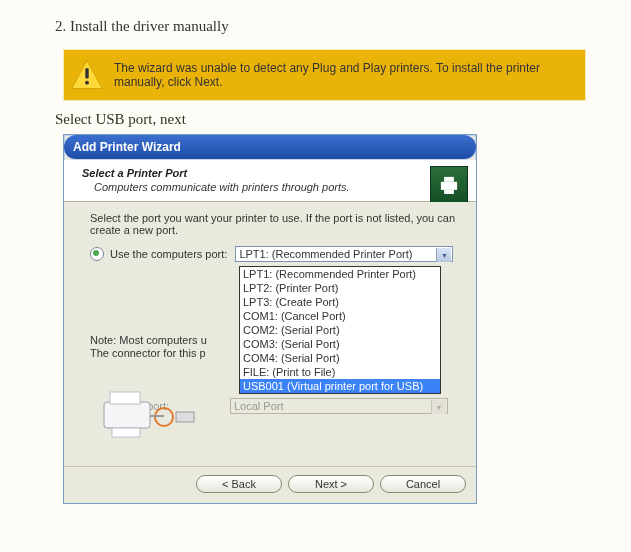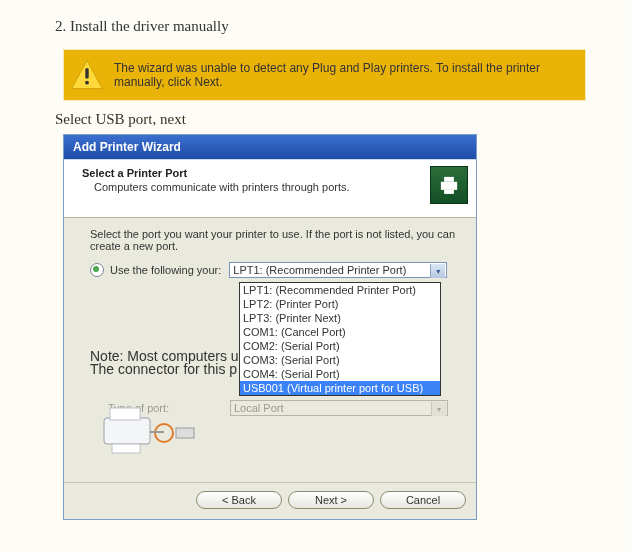--- a/index.html
+++ b/index.html
@@ -56,26 +56,28 @@
     color: #333;
     position: relative;
   }
   .titlebar {
     background: linear-gradient(#3b6fcf, #1e4da8);
     color: #fff;
     font-weight: bold;
     font-size: 12px;
     padding: 5px 9px;
     border-bottom: 1px solid #cfd8e6;
+    border-radius: 12px;
   }
   .header {
     background: #fff;
-    padding: 7px 12px 24px 18px;
+    padding: 7px 12px 8px 18px;
     position: relative;
     border-bottom: 1px solid #b7b29d;
+    font-style: italic;
   }
   .header .title {
     font-weight: bold;
     font-size: 11px;
     color: #222;
   }
   .header .sub {
     margin-top: 2px;
     margin-left: 12px;
     font-size: 11px;
@@ -159,21 +161,21 @@
     padding: 0 3px;
   }
   .dropdown .opt.hl {
     background: #3b82f6;
     color: #fff;
   }
   .note-block {
     position: absolute;
     left: 26px;
     top: 132px;
-    font-size: 14px;
+    font-size: 11px;
     color: #333;
     line-height: 13px;
   }
   .printer-illust {
     position: absolute;
     left: 36px;
     top: 180px;
     width: 100px;
     height: 60px;
   }
@@ -262,40 +264,41 @@
         </svg>
       </div>
     </div>
 
     <div class="wizard-body" style="position:relative; min-height:244px;">
 
       <div class="instr">Select the port you want your printer to use.  If the port is not listed, you can create a new port.</div>
 
       <div class="radio-row">
         <span class="radio selected"></span>
-        <span class="radio-label">Use the following your:</span>
+        <span class="radio-label">Use the computers port:</span>
         <span class="select-box">
           <span>LPT1: (Recommended Printer Port)</span>
           <span class="arrow">▾</span>
         </span>
       </div>
 
       <div class="note-block">
         <div>Note: Most computers u</div>
         <div>The connector for this p</div>
       </div>
 
       <div class="dropdown">
         <div class="opt">LPT1: (Recommended Printer Port)</div>
         <div class="opt">LPT2: (Printer Port)</div>
-        <div class="opt">LPT3: (Printer Next)</div>
+        <div class="opt">LPT3: (Create Port)</div>
         <div class="opt">COM1: (Cancel Port)</div>
         <div class="opt">COM2: (Serial Port)</div>
         <div class="opt">COM3: (Serial Port)</div>
         <div class="opt">COM4: (Serial Port)</div>
+        <div class="opt">FILE: (Print to File)</div>
         <div class="opt hl">USB001 (Virtual printer port for USB)</div>
       </div>
 
       <div class="printer-illust">
         <svg viewBox="0 0 100 60">
           <rect x="4" y="20" width="46" height="26" rx="3" fill="#f4f5f7" stroke="#9aa0ac"></rect>
           <rect x="10" y="10" width="30" height="12" fill="#fff" stroke="#bcc0ca"></rect>
           <rect x="12" y="46" width="28" height="9" fill="#fff" stroke="#bcc0ca"></rect>
           <circle cx="64" cy="35" r="9" fill="none" stroke="#e07b2e" stroke-width="2"></circle>
           <path d="M50 34 Q58 34 64 34" stroke="#999" stroke-width="2" fill="none"></path>

